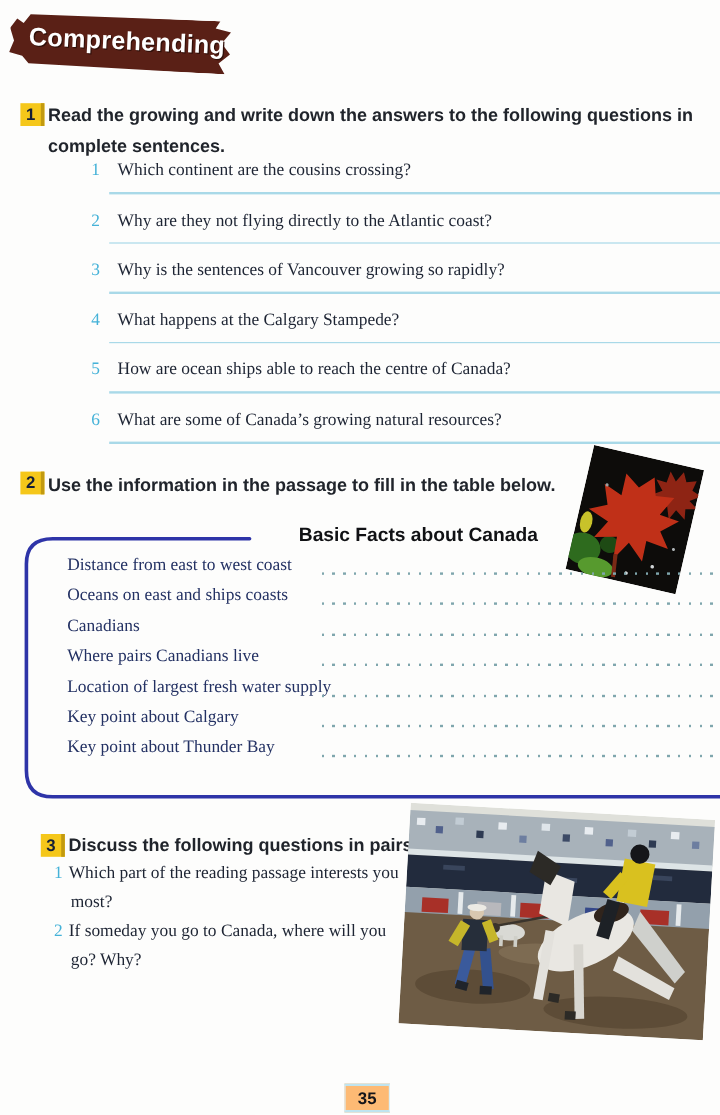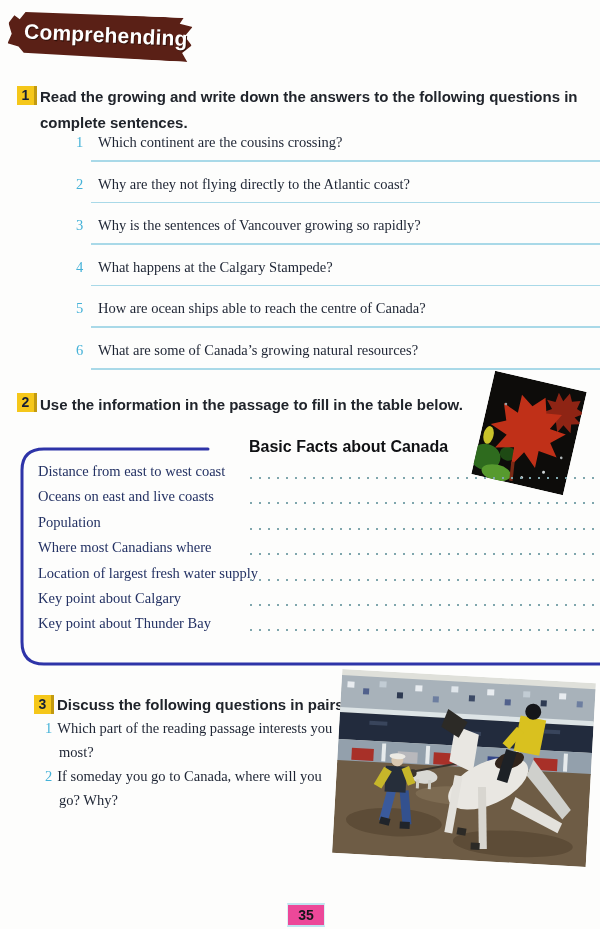--- a/index.html
+++ b/index.html
@@ -36,42 +36,42 @@
   .qtext { font-family:"Liberation Serif", serif; font-size:14.5px;
     color:#1d2433; }
   .aline { position:absolute; left:15px; right:2px; top:27px; height:1.6px;
     background:#a9d9e8; }
 
   
   .tablebox-svg { position:absolute; left:0; top:430px; }
   .table-title { position:absolute; left:213px; top:438px; font-weight:bold;
     font-size:16px; color:#101114;margin-left:36px; }
   .tbl-rows { position:absolute; left:38px; top:462px; width:560px; }
-  .trow { position:relative; height:25.4px; }
+  .trow { position:relative; height:25.4px;margin-left:18px; }
   .trow-label { font-family:"Liberation Serif", serif; font-size:14.5px;
     color:#233163; }
   .trow-dots { position:absolute; left:212px; right:0; top:15px; height:2px;
     background:repeating-linear-gradient(to right,#7fa6ad 0 2px,
                                          rgba(0,0,0,0) 2px 9px); }
 
   
   .maple { position:absolute; left:482px; top:380px; width:94px; height:106px;
     transform:rotate(13deg); }
   .rodeo { position:absolute; left:337px; top:676px; width:254px; height:184px;
     transform:rotate(3.2deg); }
 
   
   .s3-questions { position:absolute; left:45px; top:716px; width:296px; }
   .q3item { font-family:"Liberation Serif", serif; font-size:14.5px;
     line-height:24px; color:#1d2433; padding-left:14px; text-indent:-14px; }
   .q3num { color:#45b2d8; padding-right:5px; }
 
   
   .pagenum { position:absolute; left:287px; top:903px; width:36px; height:20px;
-    background:#ec4899; border-top:2px solid #bfe4ef;
+    background:#fdba74; border-top:2px solid #bfe4ef;
     border-bottom:2px solid #bfe4ef; border-left:1px solid #dceff5;
     border-right:1px solid #dceff5; text-align:center; font-weight:bold;
     font-size:14px; line-height:20px; color:#15151a; }
 </style>
 </head>
 <body>
 
 <div class="page">
 
   <div class="ribbon">
@@ -138,29 +138,29 @@
   </svg>
 
   <div class="table-title">Basic Facts about Canada</div>
 
   <div class="tbl-rows">
     <div class="trow">
       <span class="trow-label">Distance from east to west coast</span>
       <div class="trow-dots"></div>
     </div>
     <div class="trow">
-      <span class="trow-label">Oceans on east and live coasts</span>
-      <div class="trow-dots"></div>
-    </div>
-    <div class="trow">
-      <span class="trow-label">Population</span>
-      <div class="trow-dots"></div>
-    </div>
-    <div class="trow">
-      <span class="trow-label">Where most Canadians where</span>
+      <span class="trow-label">Oceans on east and ships coasts</span>
+      <div class="trow-dots"></div>
+    </div>
+    <div class="trow">
+      <span class="trow-label">Canadians</span>
+      <div class="trow-dots"></div>
+    </div>
+    <div class="trow">
+      <span class="trow-label">Where pairs Canadians live</span>
       <div class="trow-dots"></div>
     </div>
     <div class="trow">
       <span class="trow-label">Location of largest fresh water supply</span>
       <div class="trow-dots"></div>
     </div>
     <div class="trow">
       <span class="trow-label">Key point about Calgary</span>
       <div class="trow-dots"></div>
     </div>

